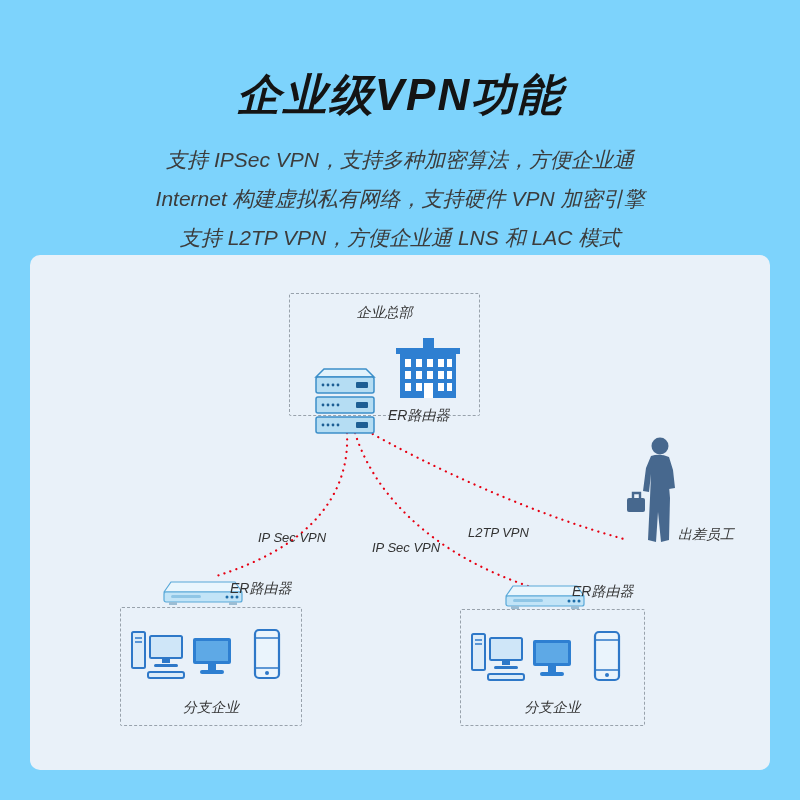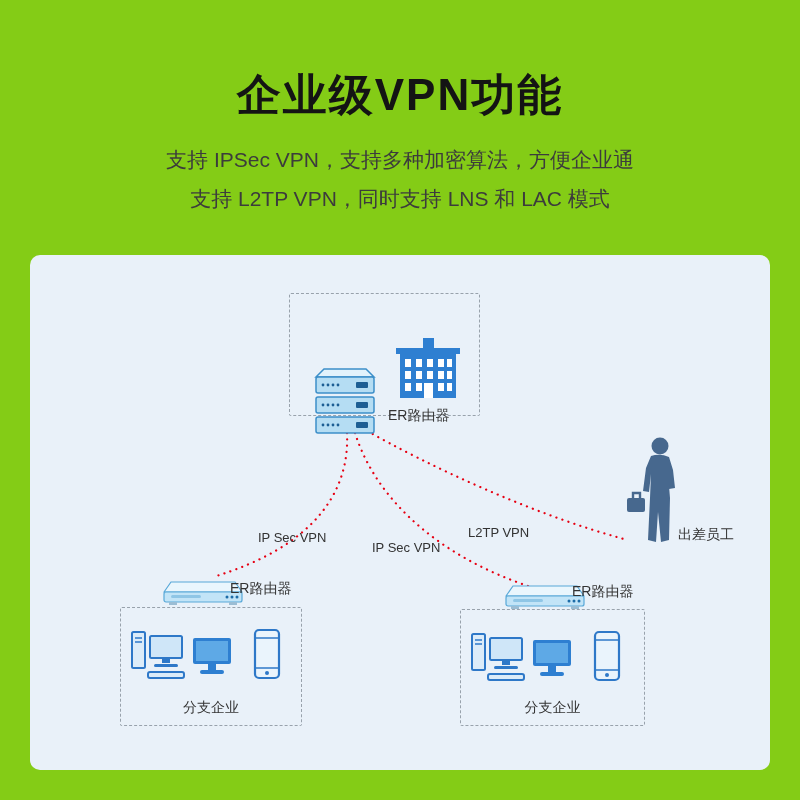--- a/index.html
+++ b/index.html
@@ -2,21 +2,21 @@
 <html><head>
 <meta charset="utf-8">
 <style>
   * { margin:0; padding:0; box-sizing:border-box; }
   html,body { background:#ffffff; }
   body {
     width:800px; height:800px;
     font-family:"Liberation Sans","DejaVu Sans",sans-serif;
     color:#333;
   }
-  .page { position:relative; width:800px; height:800px; background:#84cc16; overflow:hidden; }
+  .page { position:relative; width:800px; height:800px; background:#7dd3fc; overflow:hidden;font-style:italic; }
 
   .title {
     position:absolute; top:66px; left:0; width:800px;
     text-align:center; font-size:44px; font-weight:bold; color:#141414;
     letter-spacing:2px;
   }
   .desc {
     position:absolute; top:140px; left:0; width:800px;
     text-align:center; font-size:21px; color:#3c3c3c; line-height:39px;
   }
@@ -62,32 +62,34 @@
 </style>
 </head>
 <body>
 
 <div class="page">
 
   <h1 class="title">企业级VPN功能</h1>
 
   <div class="desc">
     <p>支持 IPSec VPN，支持多种加密算法，方便企业通</p>
-    <p>支持 L2TP VPN，同时支持 LNS 和 LAC 模式</p>
+    <p>Internet 构建虚拟私有网络，支持硬件 VPN 加密引擎</p>
+    <p>支持 L2TP VPN，方便企业通 LNS 和 LAC 模式</p>
   </div>
 
   <div class="panel"></div>
 
   <svg class="links-layer" viewBox="0 0 800 800">
     <path d="M347 433 C350 495 310 548 213 577" stroke="#e60012" stroke-width="2.2" stroke-dasharray="0.1 6.2" stroke-linecap="round" fill="none"></path>
     <path d="M355 433 C378 505 445 558 528 586" stroke="#e60012" stroke-width="2.2" stroke-dasharray="0.1 6.2" stroke-linecap="round" fill="none"></path>
     <path d="M362 428 C432 468 535 515 624 539" stroke="#e60012" stroke-width="2.2" stroke-dasharray="0.1 6.2" stroke-linecap="round" fill="none"></path>
   </svg>
 
   <div class="dash-box hq-box"></div>
+  <div class="dlabel hq-title">企业总部</div>
 
   <svg class="icon hq-router-icon" viewBox="0 0 66 70">
     <polygon points="12,3 54,3 62,11 4,11" fill="#e2f2fb" stroke="#3c8fc9" stroke-width="1.5"></polygon>
     <g fill="#b5ddf3" stroke="#3c8fc9" stroke-width="1.5">
       <rect x="4" y="11" width="58" height="16" rx="2"></rect>
       <rect x="4" y="31" width="58" height="16" rx="2"></rect>
       <rect x="4" y="51" width="58" height="16" rx="2"></rect>
     </g>
     <g fill="#1d5e93">
       <circle cx="11" cy="19" r="1.4"></circle>

